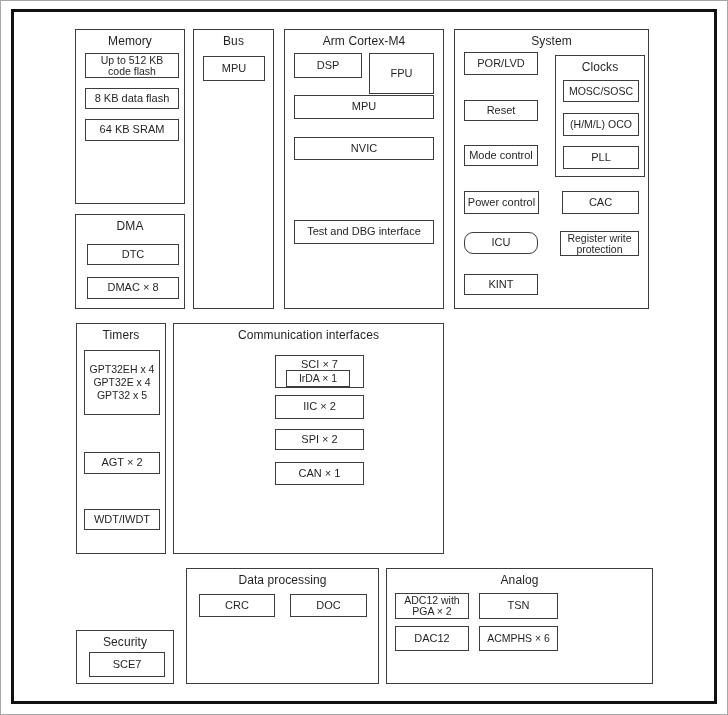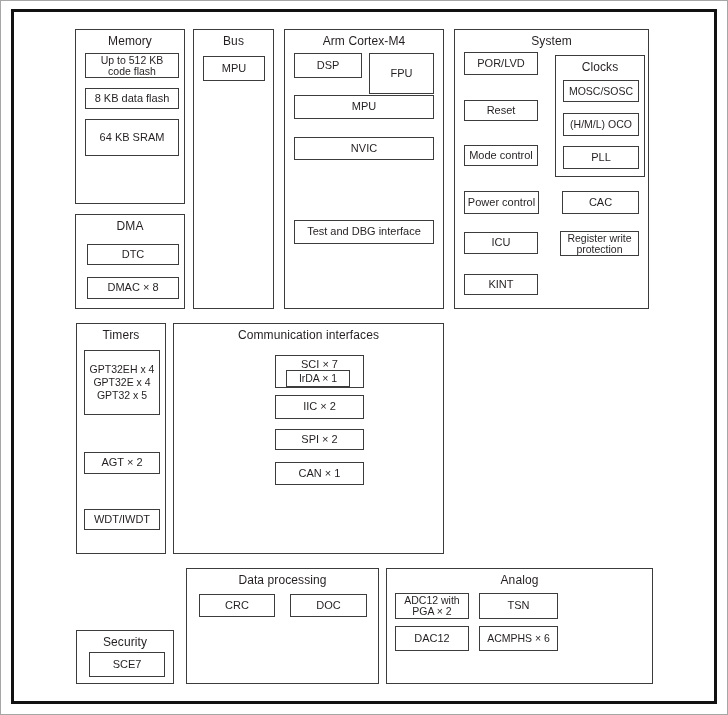--- a/index.html
+++ b/index.html
@@ -92,21 +92,21 @@
 </head>
 <body>
 
 <div class="canvas">
   <div class="frame"></div>
 
   <div class="group" style="left:74px; top:28px; width:110px; height:175px;">
     <div class="group-title">Memory</div>
     <div class="box small" style="left:9px; top:23px; width:94px; height:25px;">Up to 512 KB code flash</div>
     <div class="box" style="left:9px; top:58px; width:94px; height:21px;">8 KB data flash</div>
-    <div class="box" style="left:9px; top:89px; width:94px; height:37px;">64 KB SRAM</div>
+    <div class="box" style="left:9px; top:89px; width:94px; height:22px;">64 KB SRAM</div>
   </div>
 
   <div class="group" style="left:74px; top:213px; width:110px; height:95px;">
     <div class="group-title">DMA</div>
     <div class="box" style="left:11px; top:29px; width:92px; height:21px;">DTC</div>
     <div class="box" style="left:11px; top:62px; width:92px; height:22px;">DMAC × 8</div>
   </div>
 
   <div class="group" style="left:192px; top:28px; width:81px; height:280px;">
     <div class="group-title">Bus</div>
@@ -121,21 +121,21 @@
     <div class="box" style="left:9px; top:107px; width:140px; height:23px;">NVIC</div>
     <div class="box" style="left:9px; top:190px; width:140px; height:24px;">Test and DBG interface</div>
   </div>
 
   <div class="group" style="left:453px; top:28px; width:195px; height:280px;">
     <div class="group-title">System</div>
     <div class="box" style="left:9px; top:22px; width:74px; height:23px;">POR/LVD</div>
     <div class="box" style="left:9px; top:70px; width:74px; height:21px;">Reset</div>
     <div class="box" style="left:9px; top:115px; width:74px; height:21px;">Mode control</div>
     <div class="box" style="left:9px; top:161px; width:75px; height:23px;">Power control</div>
-    <div class="box" style="left:9px; top:202px; width:74px; height:22px;">ICU</div>
+    <div class="box" style="left:9px; top:202px; width:74px; height:22px;border-radius:9px;">ICU</div>
     <div class="box" style="left:9px; top:244px; width:74px; height:21px;">KINT</div>
 
     <div class="group" style="left:100px; top:25px; width:90px; height:122px;">
       <div class="group-title">Clocks</div>
       <div class="box small" style="left:7px; top:24px; width:76px; height:22px;">MOSC/SOSC</div>
       <div class="box small" style="left:7px; top:57px; width:76px; height:23px;">(H/M/L) OCO</div>
       <div class="box" style="left:7px; top:90px; width:76px; height:23px;">PLL</div>
     </div>
 
     <div class="box" style="left:107px; top:161px; width:77px; height:23px;">CAC</div>

